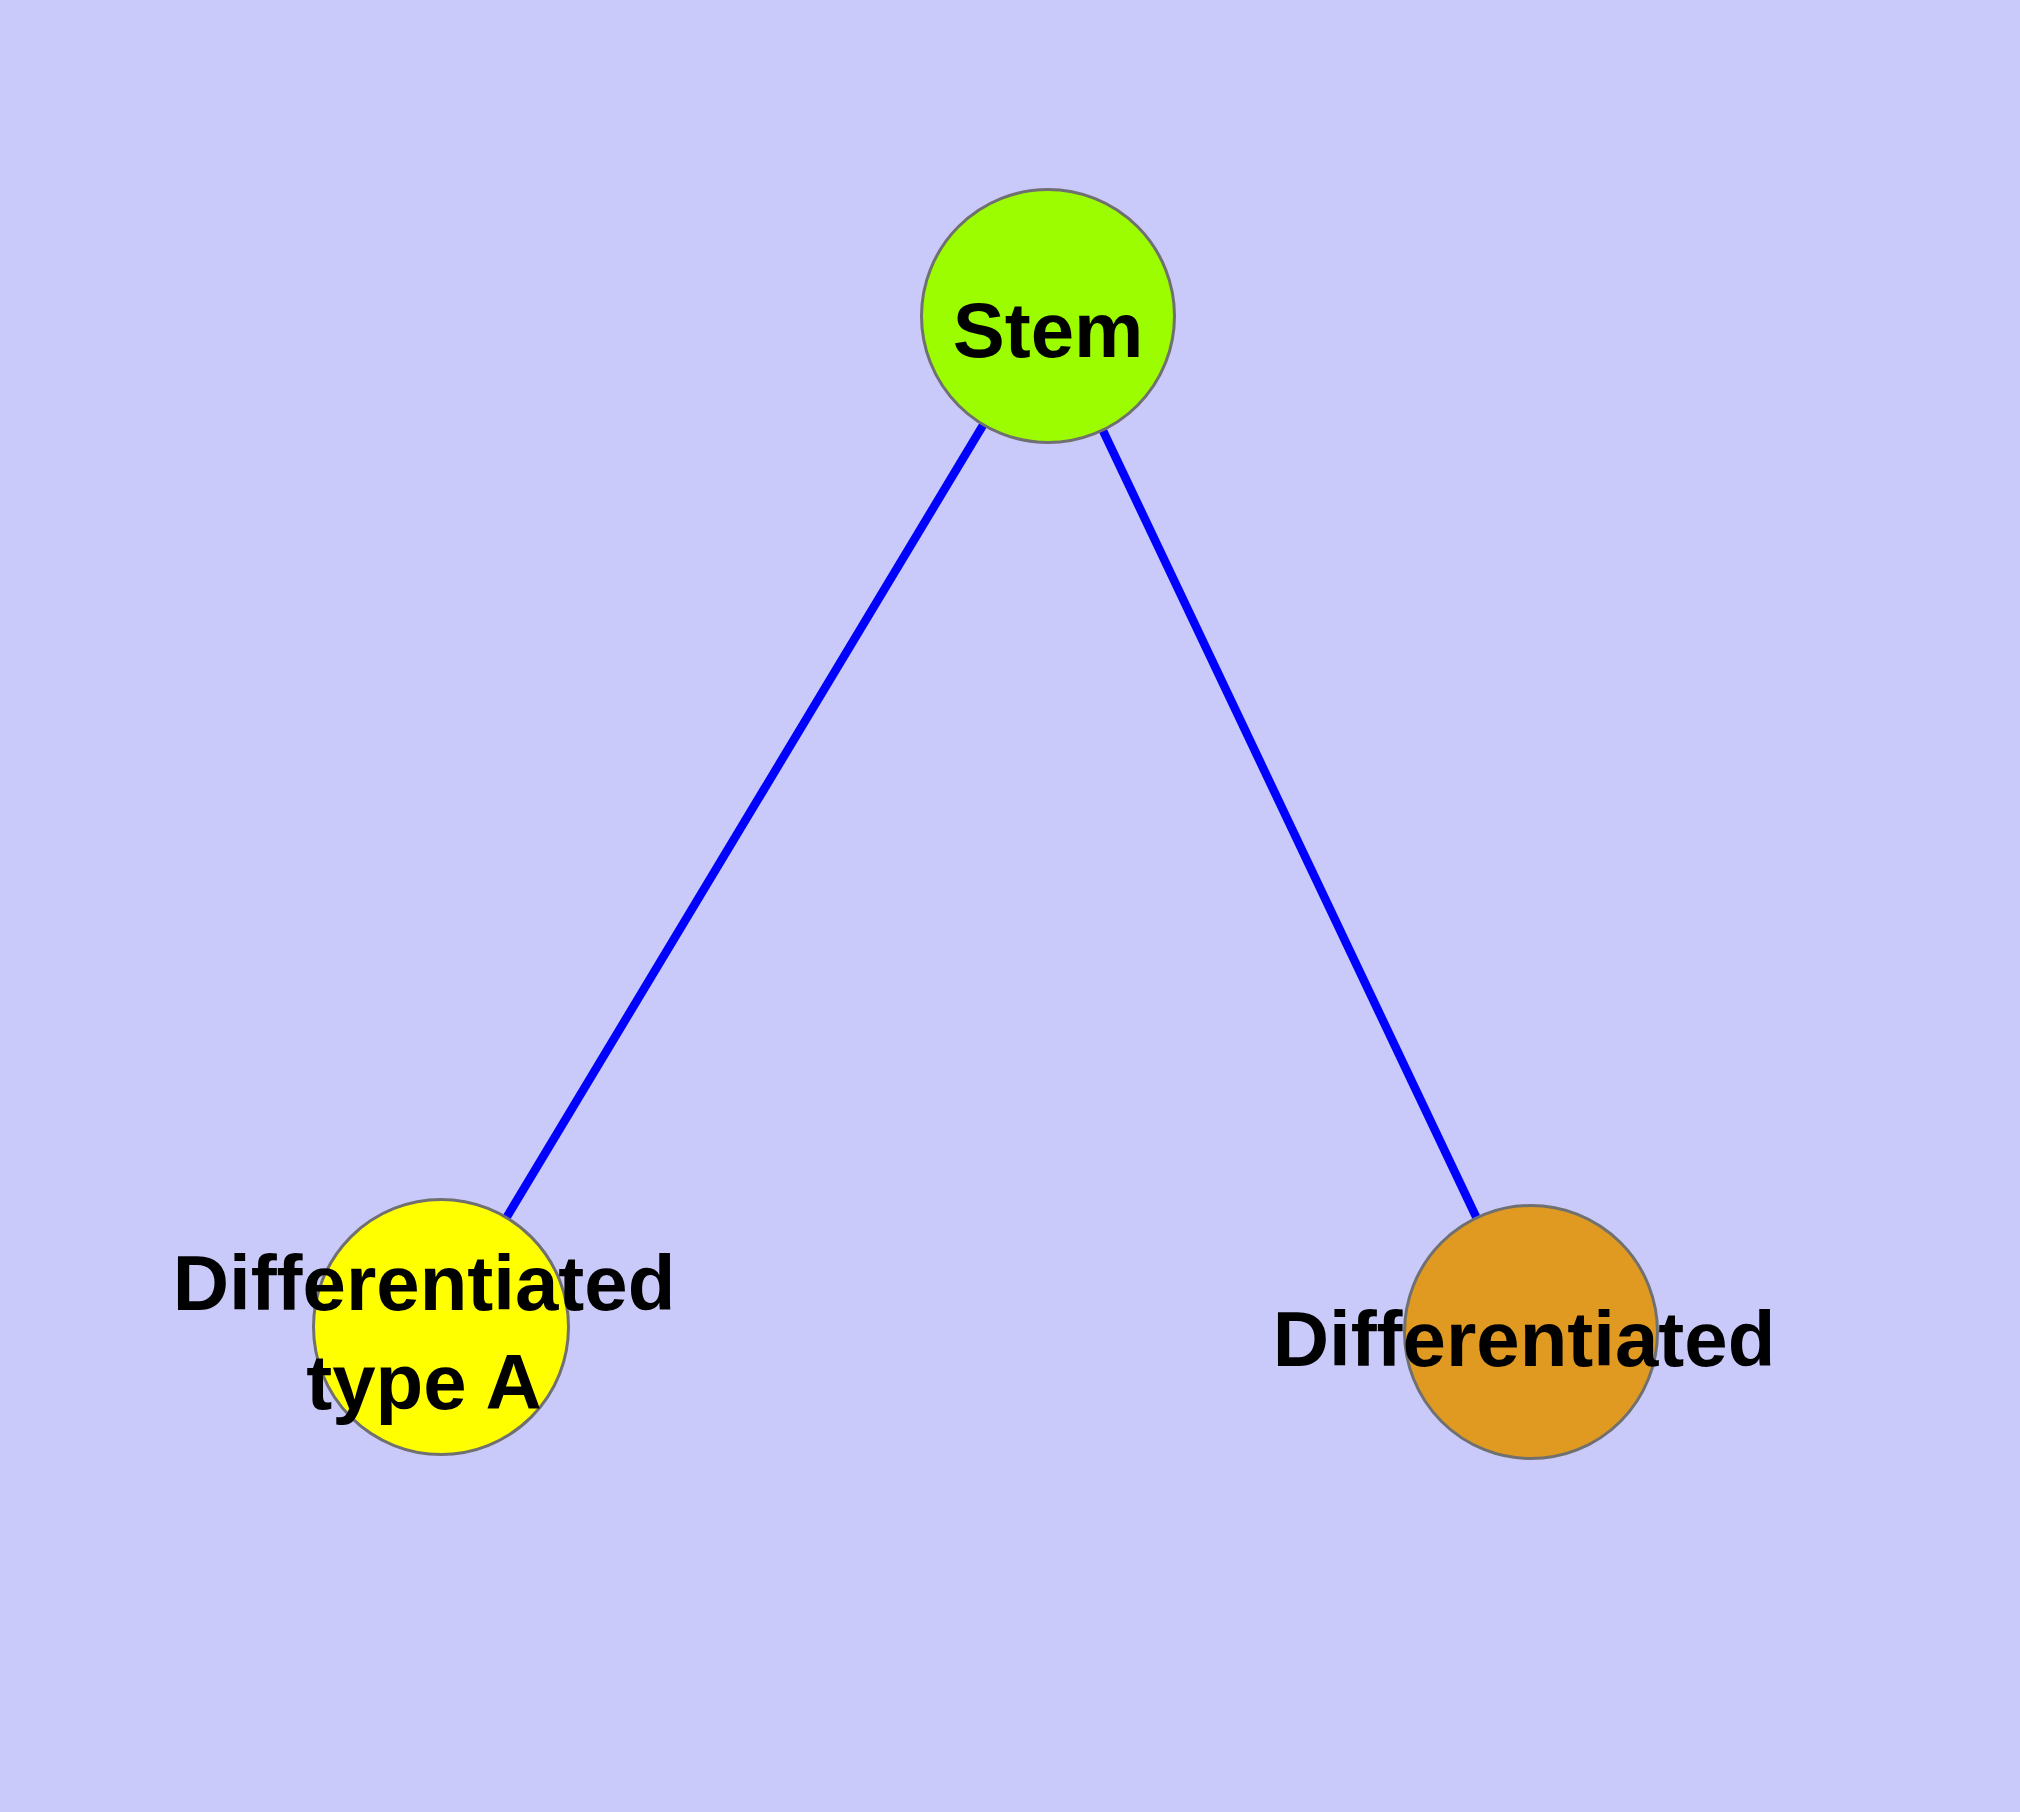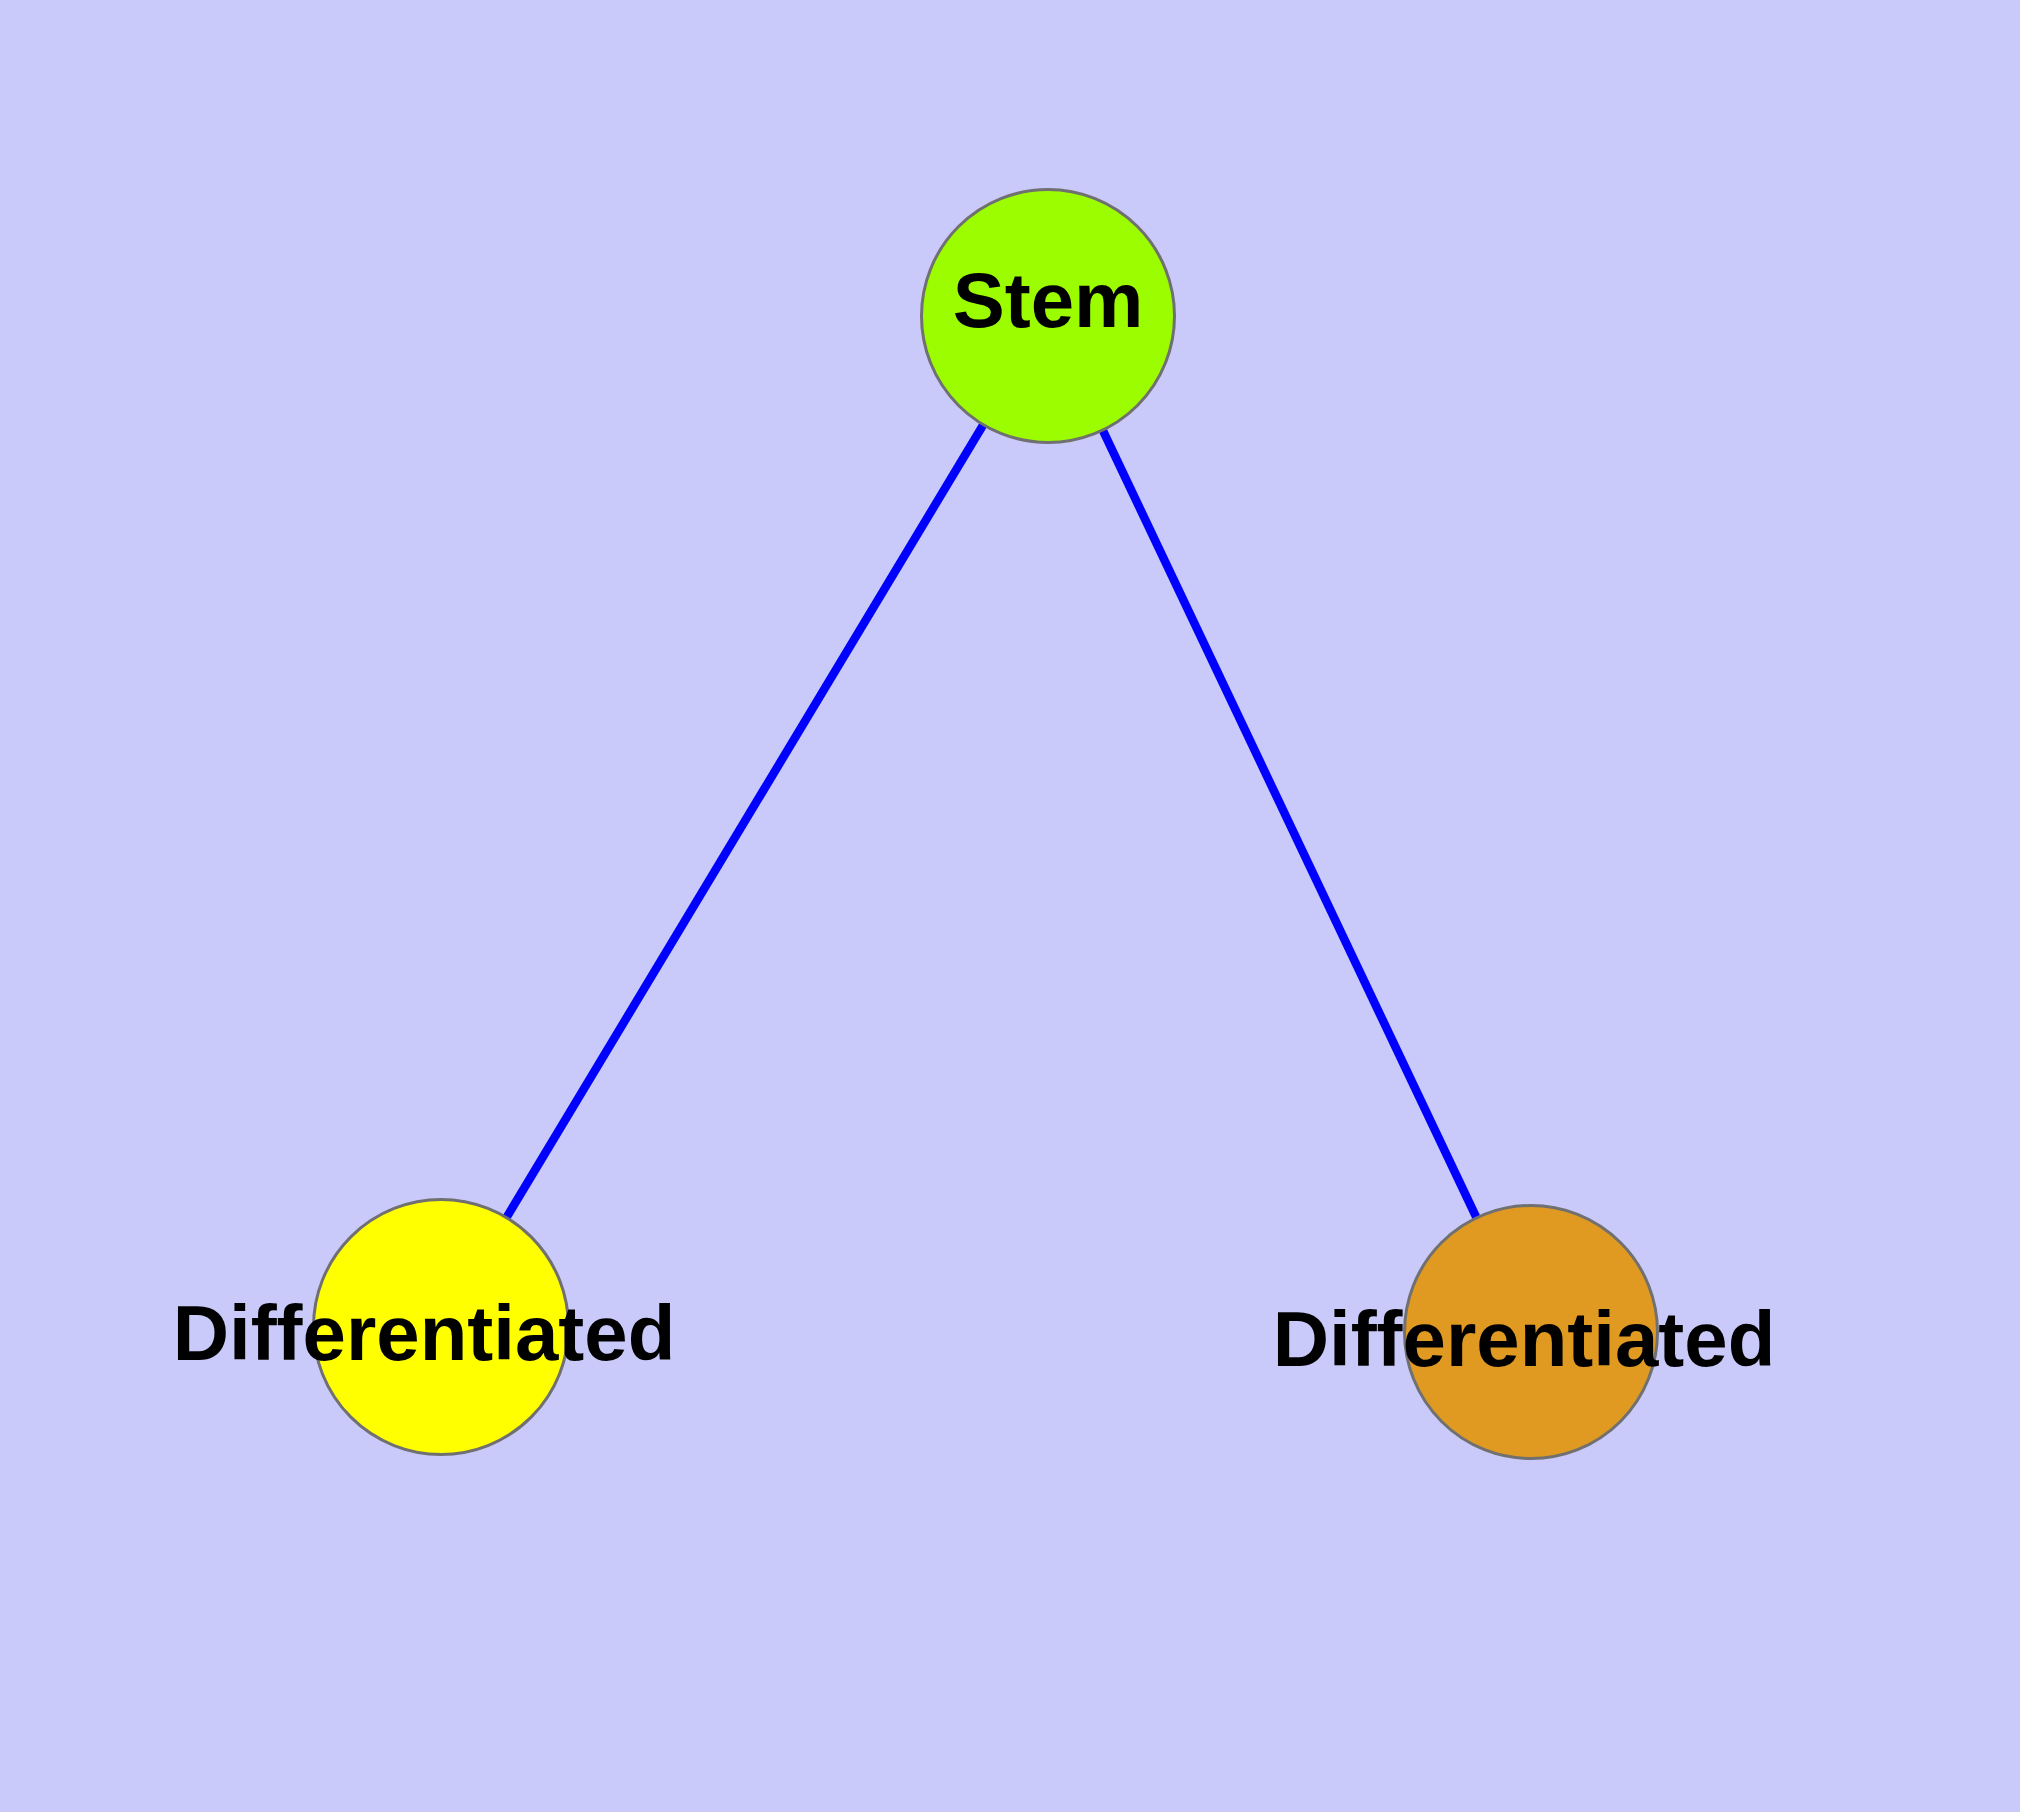--- a/index.html
+++ b/index.html
@@ -48,26 +48,27 @@
 
   <svg class="edges-layer" viewBox="0 0 2384 2138" xmlns="http://www.w3.org/2000/svg">
     <line x1="1237" y1="373" x2="520" y2="1565" stroke="#0000FF" stroke-width="10"></line>
     <line x1="1237" y1="373" x2="1806" y2="1572" stroke="#0000FF" stroke-width="10"></line>
   </svg>
 
   <div class="node-circle" style="left: 920px; top: 188px; width: 256px; height: 256px; background: rgb(155, 253, 0); border-color: rgb(112, 112, 112);"></div>
   <div class="node-circle" style="left: 312px; top: 1198px; width: 258px; height: 258px; background: rgb(255, 255, 0); border-color: rgb(112, 112, 112);"></div>
   <div class="node-circle" style="left: 1403px; top: 1204px; width: 256px; height: 256px; background: rgb(224, 154, 34); border-color: rgb(112, 112, 112);"></div>
 
-  <div class="node-label" style="left: 1048px; top: 300px; color: rgb(0, 0, 0);">
+  <div class="node-label" style="left: 1048px; top: 330px; color: rgb(0, 0, 0);">
     <span class="label-line">Stem</span>
   </div>
 
   <div class="node-label" style="left: 424px; top: 1333px; color: rgb(0, 0, 0);">
     <span class="label-line">Differentiated</span>
+    <span class="label-line">type A</span>
   </div>
 
   <div class="node-label" style="left: 1524px; top: 1339px; color: rgb(0, 0, 0);">
     <span class="label-line">Differentiated</span>
   </div>
 
 </div>
 
 
 </body></html>

